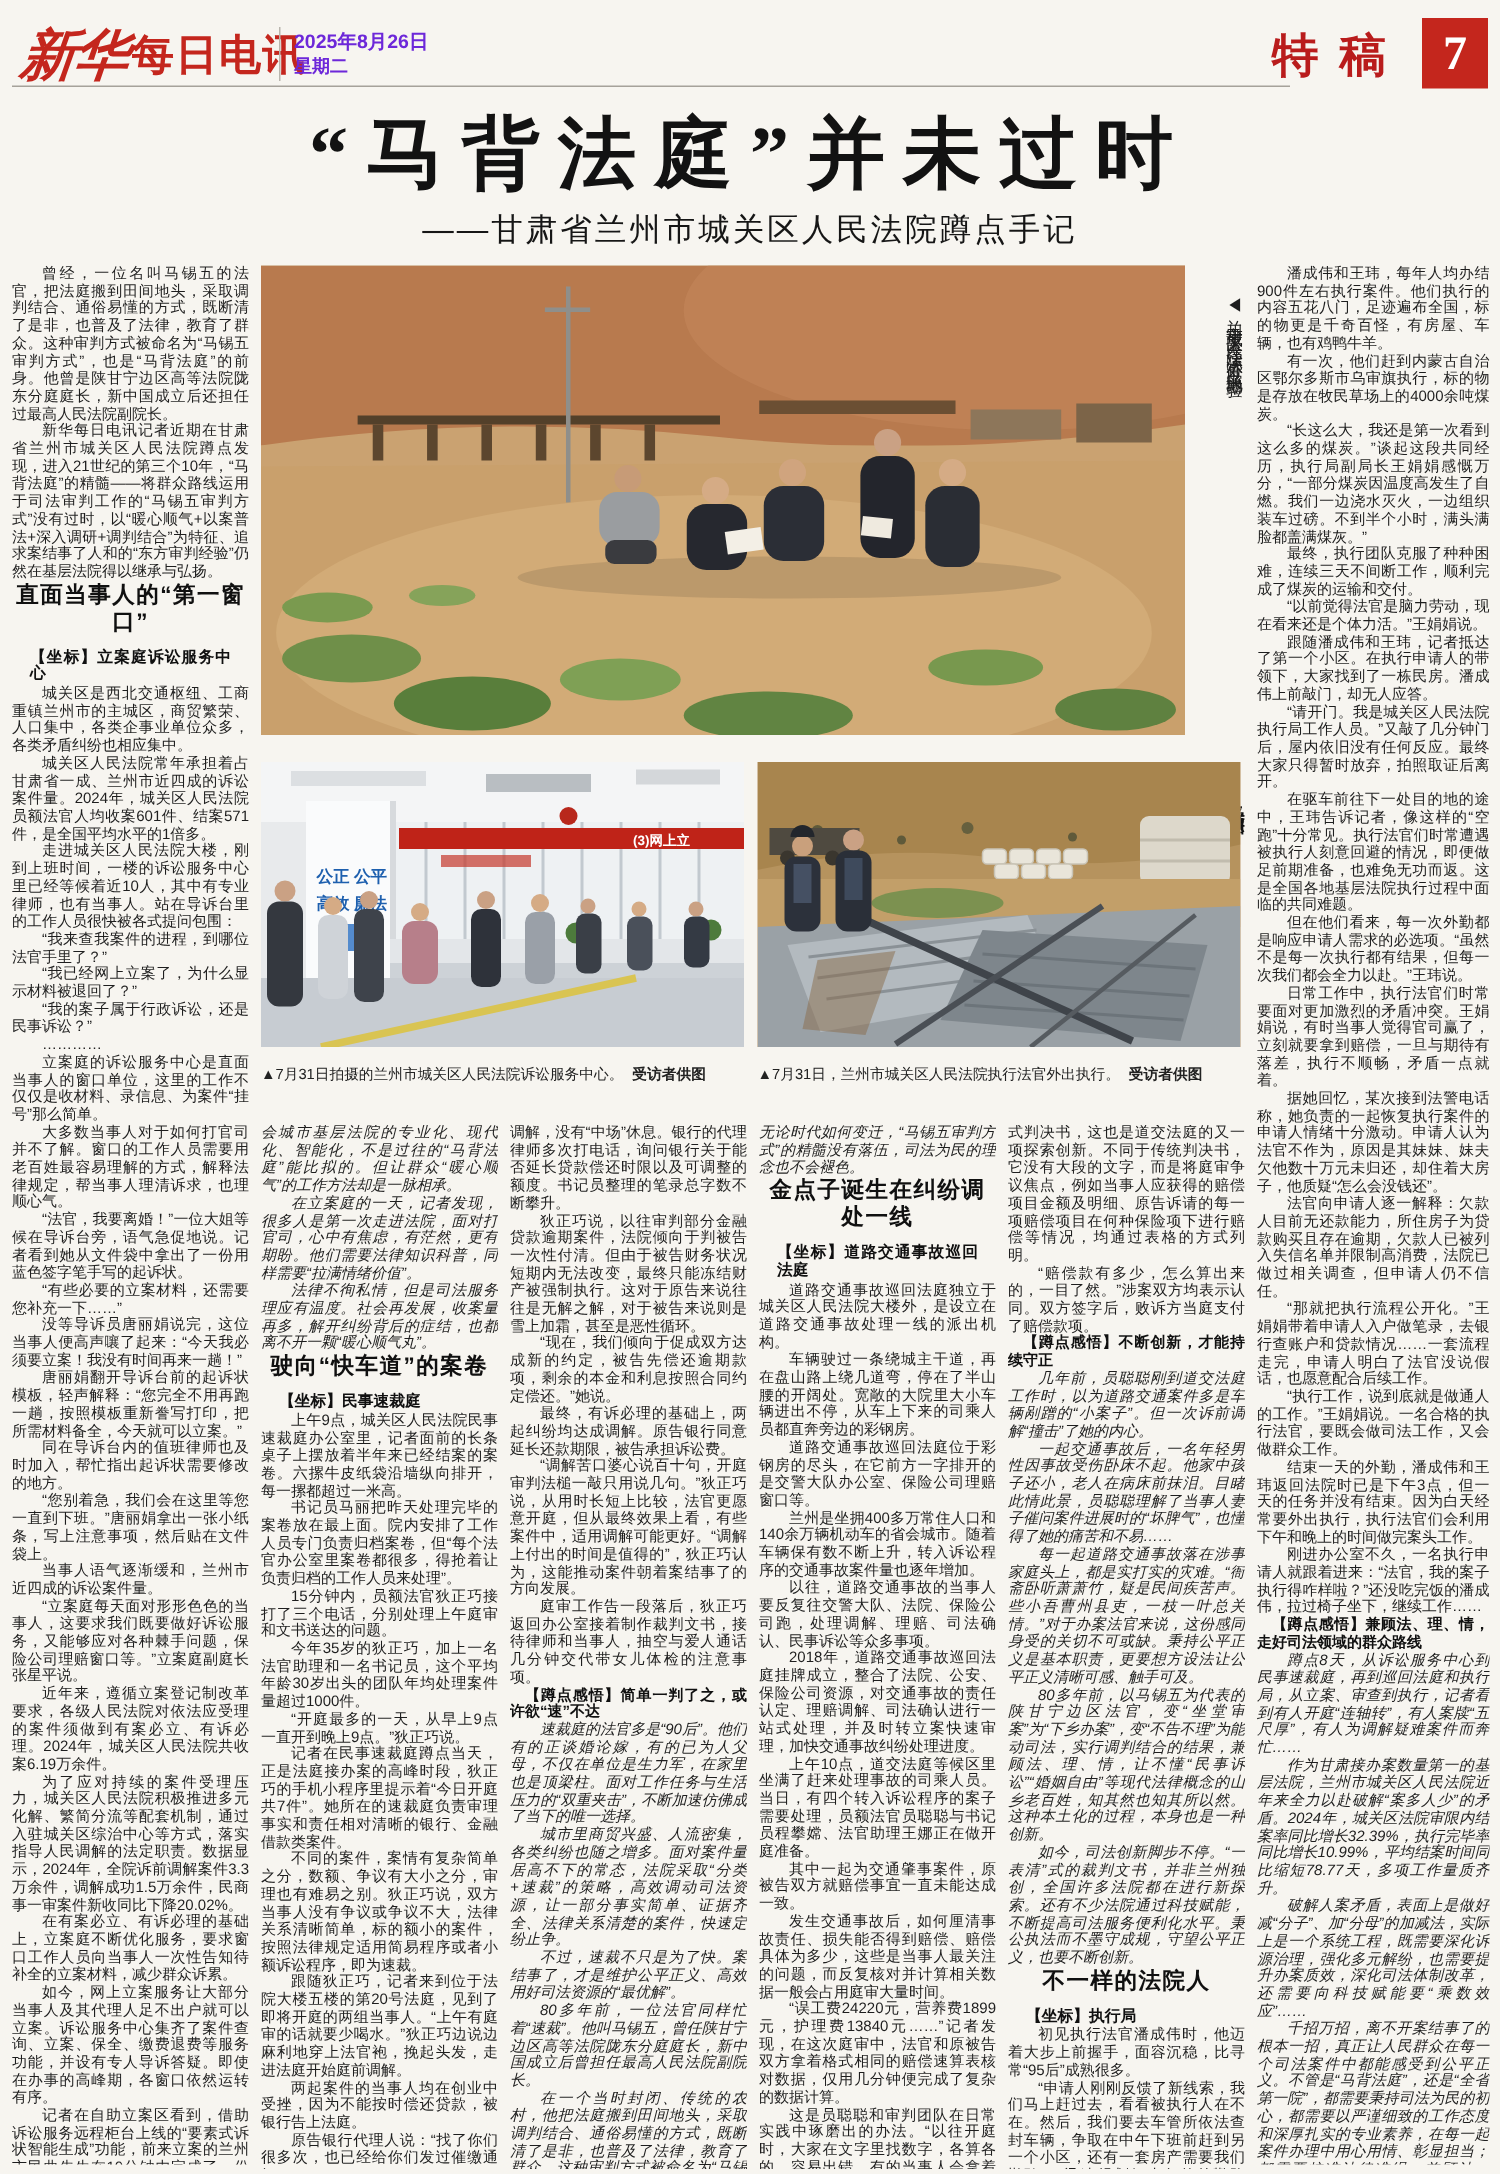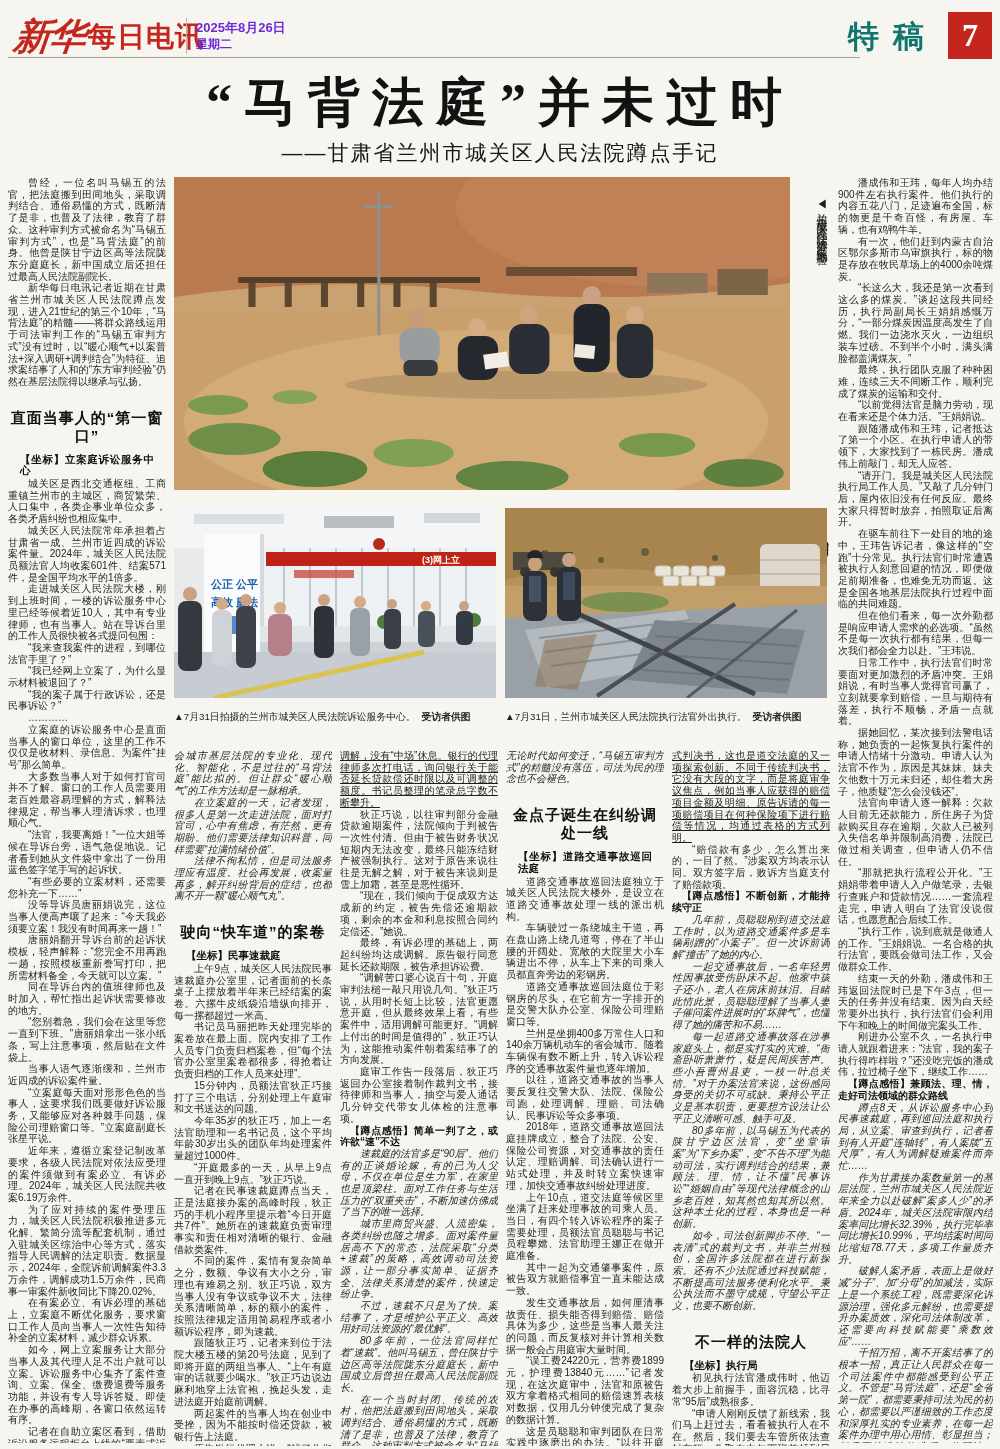--- a/index.html
+++ b/index.html
@@ -8,21 +8,21 @@
   .abs{position:absolute;}
   
   .logo{left:14px;top:14px;height:46px;display:flex;align-items:center;white-space:nowrap;}
   .logo-script{font-family:"Liberation Serif",serif;font-style:italic;font-weight:bold;
                font-size:37px;color:#c4261d;letter-spacing:-2px;transform:skewX(-6deg);}
   .logo-block{font-weight:bold;font-size:28px;color:#c4261d;margin-left:4px;letter-spacing:1px;}
   .mast-divider{left:186px;top:18px;width:1px;height:36px;background:#b9b5ad;}
   .mast-date{left:196px;top:19px;font-weight:bold;font-size:13px;line-height:17px;color:#6d28d9;}
   .mast-date .wk{font-size:12px;}
   .section-tag{right:62px;top:16px;font-family:"Liberation Serif",serif;font-weight:bold;
-               font-size:31px;color:#0f766e;letter-spacing:14px;}
+               font-size:31px;color:#b91c1c;letter-spacing:14px;}
   .page-box{right:8px;top:12px;width:44px;height:47px;background:#c4261d;display:flex;
             align-items:center;justify-content:center;}
   .page-box span{color:#fff;font-family:"Liberation Serif",serif;font-weight:bold;font-size:32px;}
   .mast-rule{left:8px;top:57px;width:852px;height:1px;background:#a6a29a;}
   
   .headline{left:0;top:68px;width:1000px;text-align:center;font-family:"Liberation Serif",serif;
             font-weight:bold;font-size:52px;letter-spacing:12px;color:#121212;white-space:nowrap;}
   .subhead{left:0;top:139px;width:1000px;text-align:center;font-weight:normal;font-size:21px;
            letter-spacing:2px;color:#161616;}
   
@@ -41,24 +41,24 @@
   
   .col{position:absolute;overflow:hidden;text-align:justify;font-size:10px;line-height:11.7px;color:#1e1e1e;}
   .col-1{left:8px;top:177px;width:158px;height:1266px;}
   .col-2{left:174px;top:750px;width:158px;height:696px;}
   .col-3{left:340px;top:750px;width:158px;height:696px;}
   .col-4{left:506px;top:750px;width:158px;height:696px;}
   .col-5{left:672px;top:750px;width:158px;height:696px;}
   .col-6{left:838px;top:177px;width:155px;height:1266px;}
   .blk-p,.blk-pc,.blk-i,.blk-ic,.blk-bold,.blk-by{margin:0;}
   .blk-p{text-indent:2em;}
-  .blk-pc{text-indent:0;text-decoration:underline;}
+  .blk-pc{text-indent:0;}
   .blk-i{text-indent:2em;font-style:italic;}
   .blk-ic{text-indent:0;font-style:italic;}
-  .blk-h{font-size:15px;font-weight:bold;text-align:center;margin:21px 0 9px;line-height:18px;
+  .blk-h{font-size:15px;font-weight:bold;text-align:center;margin:0 0 9px;line-height:18px;
          letter-spacing:1px;color:#101010;text-indent:0;}
   .blk-sub{font-weight:bold;font-size:10.5px;margin:1px 12px;text-indent:0;color:#101010;}
   .blk-bold{font-weight:bold;text-indent:1em;color:#101010;}
   svg text{font-family:"Liberation Sans",sans-serif;}
 </style>
 </head>
 <body>
 
 <div class="abs logo">
   <span class="logo-script">新华</span>

